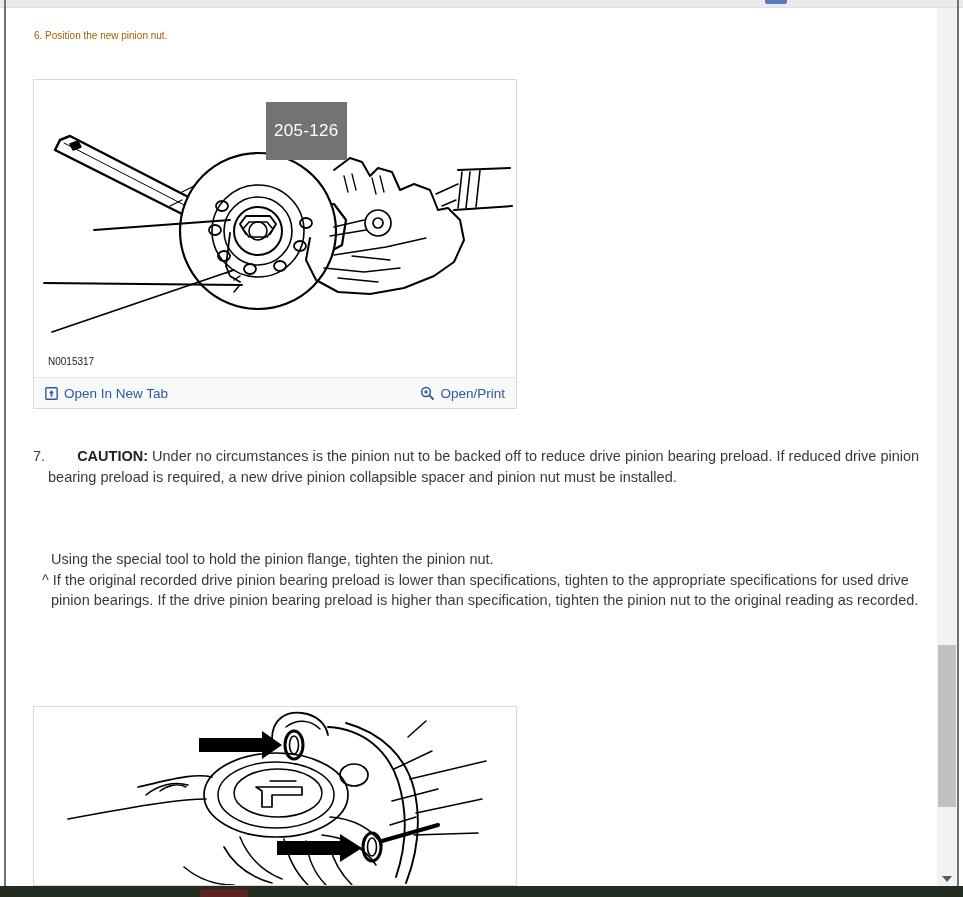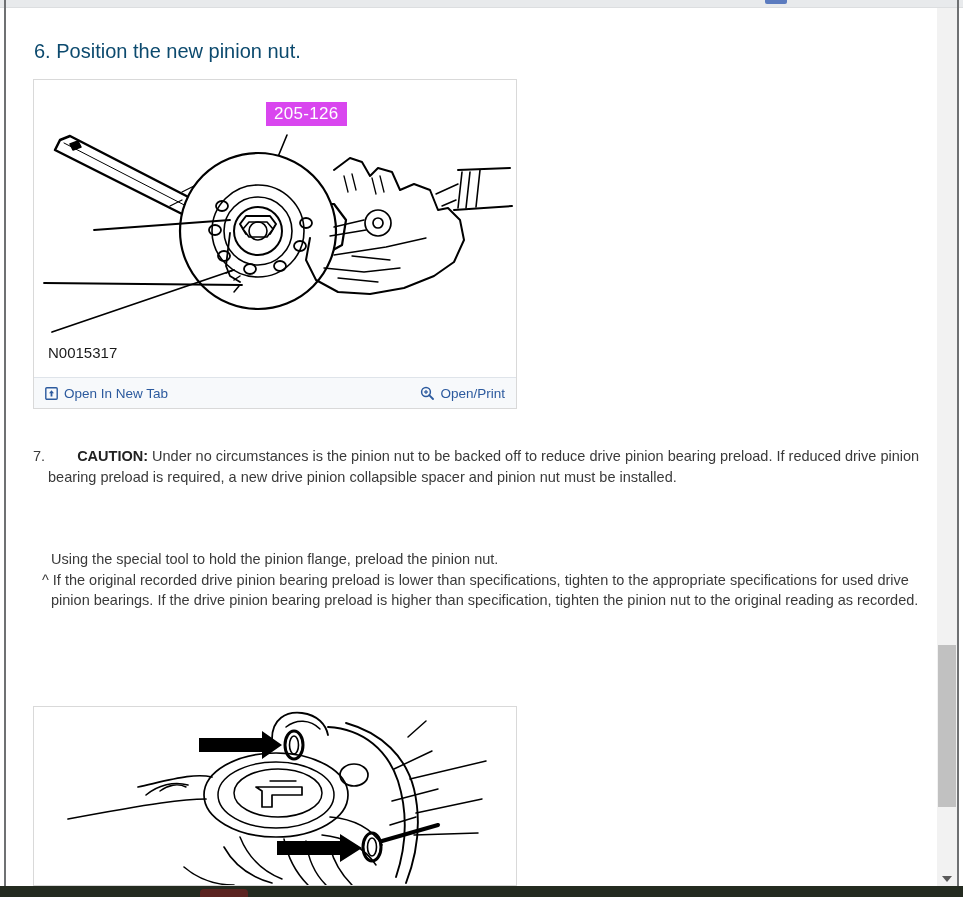--- a/index.html
+++ b/index.html
@@ -85,24 +85,23 @@
   .taskbar-item {
     position: absolute;
     left: 200px; top: 3px;
     width: 48px; height: 10px;
     background: #5b2420;
     border-radius: 4px 4px 0 0;
   }
 
   
   .step-line {
-    font-size: 20px;
-    color: #0c4a6e;
+    font-size: 10px;
+    color: #a16207;
     line-height: 1.45;
-    margin-top: 8px;
   }
   .step6 {
     position: absolute;
     left: 28px; top: 21px;
   }
 
   
   .figure {
     position: absolute;
     background: #ffffff;
@@ -115,22 +114,22 @@
     position: relative;
     width: 100%;
     background: #ffffff;
     overflow: hidden;
   }
   .figure-1 .figure-canvas { height: 297px; }
   .figure-2 .figure-canvas { height: 178px; }
 
   .fig-id {
     position: absolute;
-    left: 14px; bottom: 16px;
-    font-size: 15px;
+    left: 14px; bottom: 10px;
+    font-size: 10px;
     color: #1a1a1a;
     font-family: "Liberation Sans", sans-serif;
   }
 
   .figure-footer {
     position: absolute;
     left: 0; bottom: 0;
     width: 100%; height: 31px;
     background: #f7f9fb;
     border-top: 1px solid #dfe4ea;
@@ -248,21 +247,21 @@
             <path d="M424 90 L476 88" stroke-width="2"></path>
             <path d="M420 130 L478 126" stroke-width="2"></path>
             <path d="M428 92 L424 128" stroke-width="1.6"></path>
             <path d="M436 92 L432 128" stroke-width="1.6"></path>
             <path d="M446 90 L442 127" stroke-width="1.6"></path>
             <path d="M402 114 L424 104" stroke-width="1.5"></path>
             <path d="M408 126 L422 120" stroke-width="1.5"></path>
           </g>
         </svg>
 
-        <div style="position:absolute;left:232px;top:22px;background:#d946ef;padding:2px 8px;text-align:right;">
+        <div style="position:absolute;left:232px;top:22px;background:#737373;padding:19px 8px;text-align:right;">
           <span style="color:#ffffff;font-size:17px;font-family:'Liberation Sans',sans-serif;letter-spacing:0.3px;">205-126</span>
         </div>
 
         <div class="fig-id">N0015317</div>
       </div>
 
       <div class="figure-footer">
         <a class="fig-link">
           <span class="ico">
             <svg width="13" height="13" viewBox="0 0 13 13">
@@ -289,21 +288,21 @@
     <div class="body-block" style="top:438px;">
       <p class="para indent-1">
         <span>7.</span>
         <b>CAUTION:</b>
         <span>Under no circumstances is the pinion nut to be backed off to reduce drive pinion bearing preload. If reduced drive pinion bearing preload is required, a new drive pinion collapsible spacer and pinion nut must be installed.</span>
       </p>
     </div>
 
 
     <div class="body-block" style="top:541px;">
-      <p class="para plain-line">Using the special tool to hold the pinion flange, preload the pinion nut.</p>
+      <p class="para plain-line">Using the special tool to hold the pinion flange, tighten the pinion nut.</p>
 
       <p class="para bullet-line">
         <span>^</span>
         <span>If the original recorded drive pinion bearing preload is lower than specifications, tighten to the appropriate specifications for used drive pinion bearings. If the drive pinion bearing preload is higher than specification, tighten the pinion nut to the original reading as recorded.</span>
       </p>
     </div>
 
     <div class="figure figure-2">
       <div class="figure-canvas">
         <svg width="482" height="178" viewBox="0 0 482 178" style="position:absolute;left:0;top:0;">

